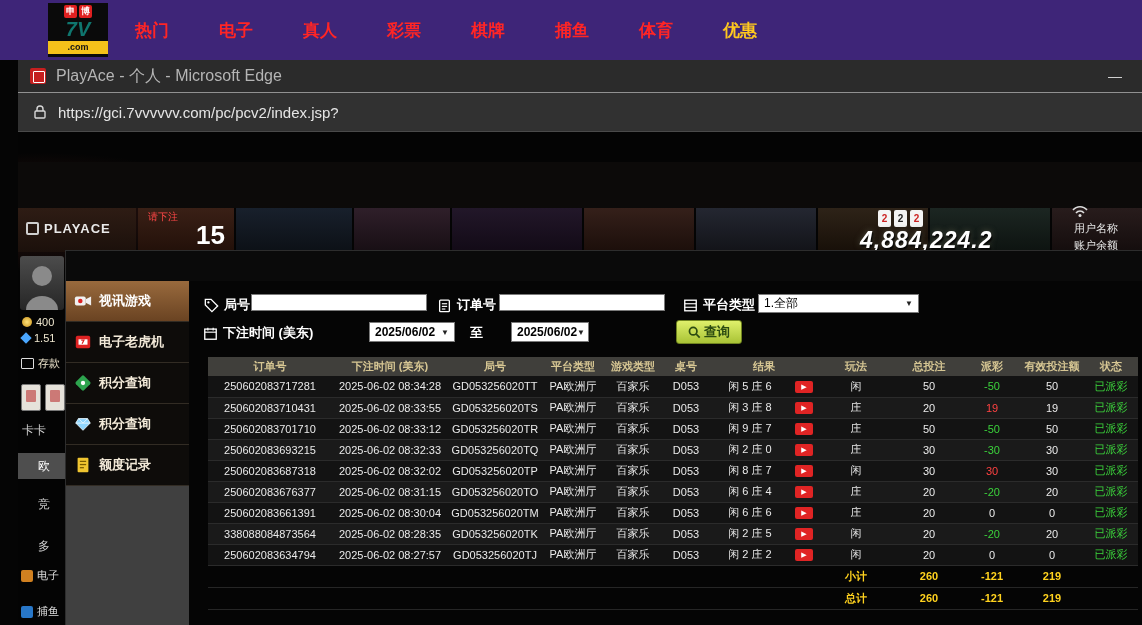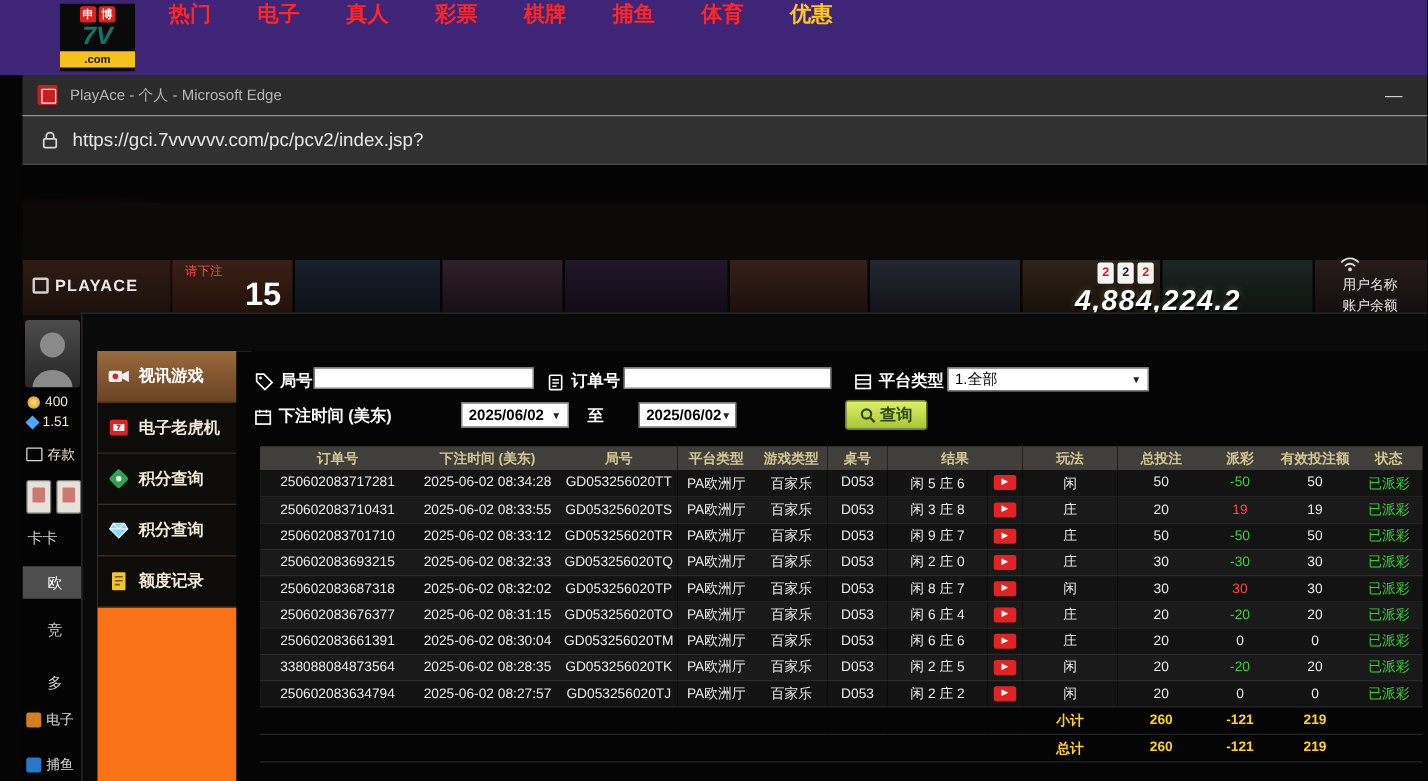--- a/index.html
+++ b/index.html
@@ -6,30 +6,30 @@
   body { background:#000; font-family:"Liberation Sans", sans-serif; }
   #screen { position:relative; width:1142px; height:625px; background:#000; overflow:hidden; }
 
   
   .topbar { position:absolute; left:0; top:0; width:1142px; height:60px; background:#3e2578; }
   .logo { position:absolute; left:48px; top:3px; width:60px; height:54px; background:#0a0a0a; cursor:pointer; }
   .logo-badges { display:flex; gap:2px; justify-content:center; padding-top:2px; }
   .badge { width:13px; height:13px; background:#e02020; color:#fff; font-size:9px; line-height:13px; text-align:center; border-radius:2px; font-weight:bold; }
   .logo-brand { color:#0f766e; font-size:20px; font-weight:bold; font-style:italic; text-align:center; line-height:23px; }
   .logo-domain { background:#f5c11a; color:#151515; font-size:9px; font-weight:bold; text-align:center; height:13px; line-height:13px; }
-  .nav-items { position:absolute; left:135px; top:0; height:60px; display:flex; align-items:flex-start; gap:37px; }
+  .nav-items { position:absolute; left:135px; top:0; height:60px; display:flex; align-items:center; gap:50px; }
   .nav-item { color:#ff2525; font-size:17px; font-weight:bold; cursor:pointer; white-space:nowrap; }
   .nav-item.gold { color:#ffc81e; }
 
   
   .left-gutter { position:absolute; left:0; top:60px; width:18px; height:565px; background:#050505; }
   .titlebar { position:absolute; left:18px; top:60px; width:1124px; height:32px; background:#2b2b2b; display:flex; align-items:center; }
   .favicon { width:16px; height:16px; margin-left:12px; background:#c51f1f; border-radius:2px; position:relative; flex:none; }
   .favicon::after { content:""; position:absolute; left:3px; top:3px; width:10px; height:10px; border:1px solid #fff; border-radius:1px; }
-  .window-title { color:#b5b5b5; font-size:12px; margin-left:10px; }
+  .window-title { color:#b5b5b5; font-size:16px; margin-left:10px; }
   .minimize { margin-left:auto; margin-right:20px; color:#d0d0d0; font-size:14px; cursor:pointer; }
   .urlbar { position:absolute; left:18px; top:92px; width:1124px; height:40px; background:#313131; border-top:1px solid #919191; border-bottom:1px solid #4a4a4a; display:flex; align-items:center; }
   .lock { margin-left:14px; display:flex; align-items:center; cursor:pointer; }
   .url-text { color:#e5e5e5; font-size:15px; margin-left:10px; cursor:text; }
 
   
   .content { position:absolute; left:18px; top:132px; width:1124px; height:493px; background:#040404; overflow:hidden; }
   .glow { position:absolute; left:0; top:20px; width:220px; height:120px; background:radial-gradient(ellipse at 10% 50%, #301410 0%, transparent 70%); }
   .upper-strip { position:absolute; left:0; top:30px; width:1124px; height:46px; background:#0c0a09; }
   .banner { position:absolute; left:0; top:76px; width:1124px; height:44px; display:flex; gap:2px; }
@@ -52,21 +52,21 @@
   .card-thumb { width:20px; height:27px; background:#e6e2da; border:1px solid #777; border-radius:2px; position:relative; }
   .card-thumb::after { content:""; position:absolute; left:4px; top:5px; width:10px; height:12px; background:#b33; opacity:.6; border-radius:1px; }
   .rail-hall-selected { position:absolute; left:0; top:321px; width:47px; height:26px; background:#4e4e4e; color:#fff; font-size:12px; line-height:26px; padding-left:20px; cursor:pointer; }
   .rail-text { position:absolute; color:#cfcfcf; font-size:12px; cursor:pointer; }
   .sq-icon { width:12px; height:12px; border-radius:2px; flex:none; }
 
   
   .modal { position:absolute; left:47px; top:118px; width:1077px; height:375px; background:#0a0a0a; border-top:1px solid #2d2d2d; border-left:1px solid #2d2d2d; }
   .modal-header { height:30px; background:linear-gradient(#1f1f1f,#0c0c0c); }
   .modal-title { color:#fff; font-size:15px; font-weight:bold; line-height:30px; padding-left:10px; }
-  .sidebar { position:absolute; left:12px; top:30px; width:123px; bottom:0; background:#f97316; }
+  .sidebar { position:absolute; left:0; top:30px; width:123px; bottom:0; background:#404040; }
   .side-item { height:41px; display:flex; align-items:center; gap:7px; padding-left:8px; background:#0e0c0a; border-bottom:1px solid #322c24; color:#f2e9d8; font-size:13px; font-weight:bold; cursor:pointer; }
   .side-item.active { background:linear-gradient(180deg,#996a3d,#6a4322); color:#fff; }
   .main { position:absolute; left:123px; top:30px; right:0; bottom:0; background:#050505; }
 
   .flabel { position:absolute; display:flex; align-items:center; gap:5px; color:#fff; font-size:13px; font-weight:bold; white-space:nowrap; }
   .f-input { position:absolute; height:17px; background:#fff; border:1px solid #7a7a7a; font-size:11px; padding:0 3px; }
   .select-box { position:absolute; background:#fff; border:1px solid #7a7a7a; display:flex; align-items:center; justify-content:space-between; padding:0 5px; font-size:12px; color:#000; cursor:pointer; }
   .select-box .arrow { font-size:8px; color:#222; }
   .date-box { font-weight:bold; }
   .to-label { position:absolute; color:#fff; font-size:13px; font-weight:bold; }

